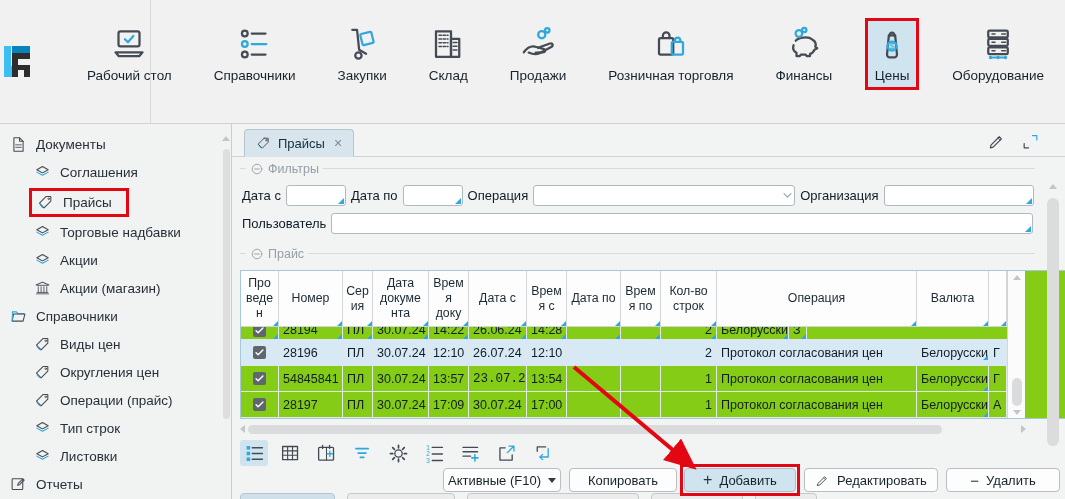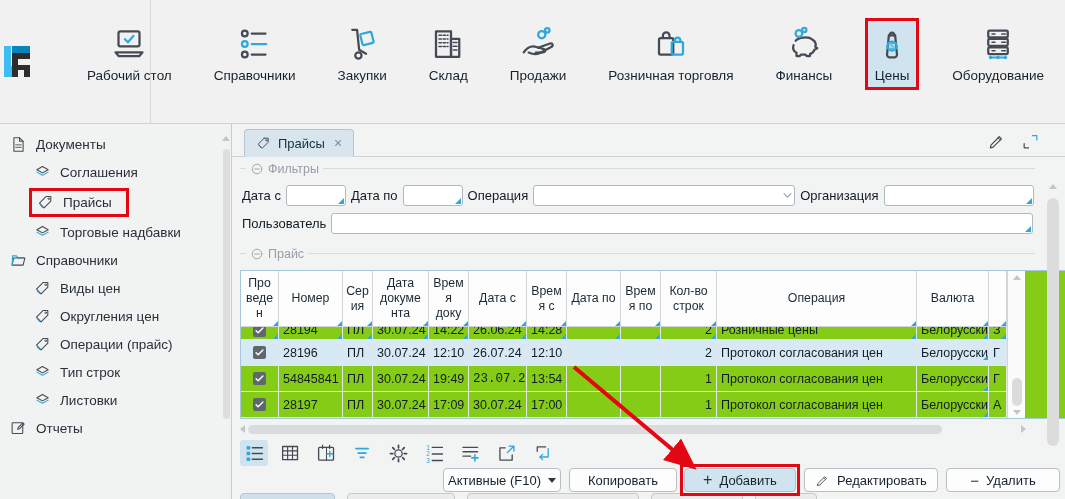--- a/index.html
+++ b/index.html
@@ -276,20 +276,40 @@
           </span>
         </div>
         <div class="snav-item lvl1">
           <span>
             <svg viewBox="0 0 24 24" fill="none" stroke="#454b54" stroke-width="1.5" stroke-linecap="round" stroke-linejoin="round">
               <path d="M12 3.5 20 8l-8 4.5L4 8Z"></path>
               <path d="M4 11.5 12 16l8-4.5" stroke="#2fa8dc"></path>
             </svg>
           </span>
           <span>Торговые надбавки</span>
+        </div>
+        <div class="snav-item lvl1">
+          <span>
+            <svg viewBox="0 0 24 24" fill="none" stroke="#454b54" stroke-width="1.5" stroke-linecap="round" stroke-linejoin="round">
+              <path d="M12 3.5 20 8l-8 4.5L4 8Z"></path>
+              <path d="M4 11.5 12 16l8-4.5" stroke="#2fa8dc"></path>
+            </svg>
+          </span>
+          <span>Акции</span>
+        </div>
+        <div class="snav-item lvl1">
+          <span>
+            <svg viewBox="0 0 24 24" fill="none" stroke="#454b54" stroke-width="1.5" stroke-linecap="round" stroke-linejoin="round">
+              <path d="M3 7 12 3l9 4"></path>
+              <path d="M4.5 7.5h15" stroke-width="1.2"></path>
+              <path d="M6 9.5v8M10 9.5v8M14 9.5v8M18 9.5v8" stroke-width="1.2"></path>
+              <path d="M4.5 17.5h15M3.5 19.5h17" stroke-width="1.2"></path>
+            </svg>
+          </span>
+          <span>Акции (магазин)</span>
         </div>
         <div class="snav-item">
           <span>
             <svg viewBox="0 0 24 24" fill="none" stroke="#454b54" stroke-width="1.5" stroke-linecap="round" stroke-linejoin="round">
               <path d="M3.5 5.5h5.5l2 2.5h8.5" stroke="#2fa8dc"></path>
               <path d="M5.5 8.5H21l-2.5 10H3l2-10"></path>
               <path d="M3.5 5.5 3 18.5" stroke="#2fa8dc"></path>
             </svg>
           </span>
           <span>Справочники</span>
@@ -464,21 +484,20 @@
               </div>
               <div class="td" style="width: 64px;">28194</div>
               <div class="td" style="width: 30px;">ПЛ</div>
               <div class="td" style="width: 56px;">30.07.24</div>
               <div class="td" style="width: 40px;">14:22</div>
               <div class="td" style="width: 58px;">26.06.24</div>
               <div class="td" style="width: 40px;">14:28</div>
               <div class="td" style="width: 54px;"></div>
               <div class="td" style="width: 40px;"></div>
               <div class="td r" style="width: 56px;">2</div>
-              <div class="td" style="width: 200px;">Розничные цены</div>
               <div class="td corner" style="width: 72px;">Белорусский</div>
               <div class="td" style="width: 18px;">З</div>
             </div>
             <div class="trow sel">
               <div class="td c" style="width: 38px;">
                 <span class="cb">
                   <svg viewBox="0 0 24 24" fill="none" stroke="#454b54" stroke-width="1.5" stroke-linecap="round" stroke-linejoin="round">
                     <path d="M4.5 12.5l4.5 4.5L19.5 6.5" stroke="#fff" stroke-width="3"></path>
                   </svg>
                 </span>
@@ -500,21 +519,21 @@
               <div class="td c" style="width: 38px;">
                 <span class="cb">
                   <svg viewBox="0 0 24 24" fill="none" stroke="#454b54" stroke-width="1.5" stroke-linecap="round" stroke-linejoin="round">
                     <path d="M4.5 12.5l4.5 4.5L19.5 6.5" stroke="#fff" stroke-width="3"></path>
                   </svg>
                 </span>
               </div>
               <div class="td" style="width: 64px;">54845841</div>
               <div class="td" style="width: 30px;">ПЛ</div>
               <div class="td" style="width: 56px;">30.07.24</div>
-              <div class="td" style="width: 40px;">19:49</div>
+              <div class="td" style="width: 40px;">13:57</div>
               <div class="td" style="width: 58px; font-family: Liberation Mono, monospace;">23.07.24</div>
               <div class="td" style="width: 40px;">13:54</div>
               <div class="td" style="width: 54px;"></div>
               <div class="td" style="width: 40px;"></div>
               <div class="td r" style="width: 56px;">1</div>
               <div class="td" style="width: 200px;">Протокол согласования цен</div>
               <div class="td corner" style="width: 72px;">Белорусский</div>
               <div class="td" style="width: 18px;">Г</div>
             </div>
             <div class="trow">

